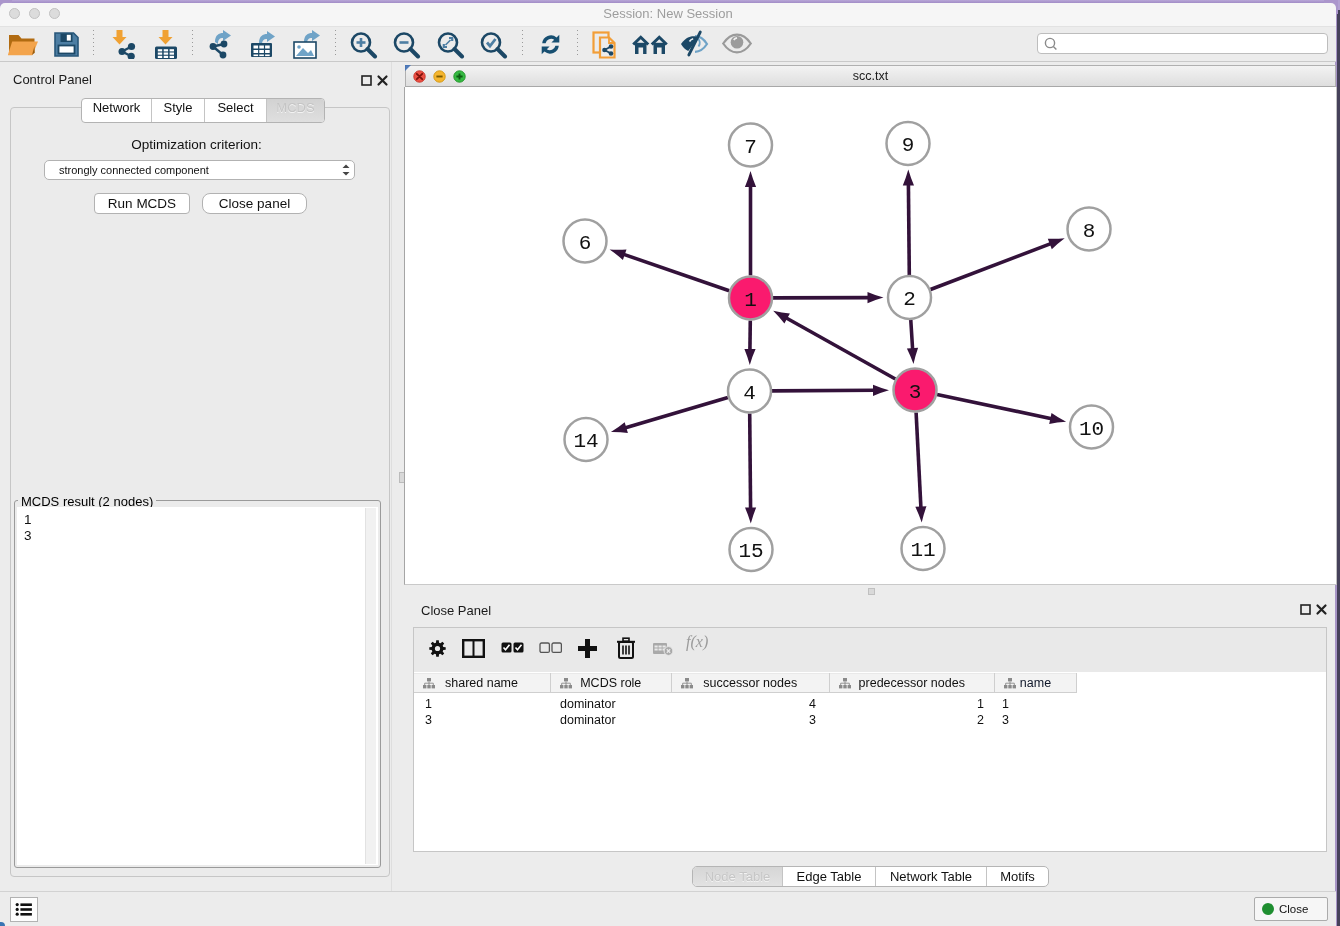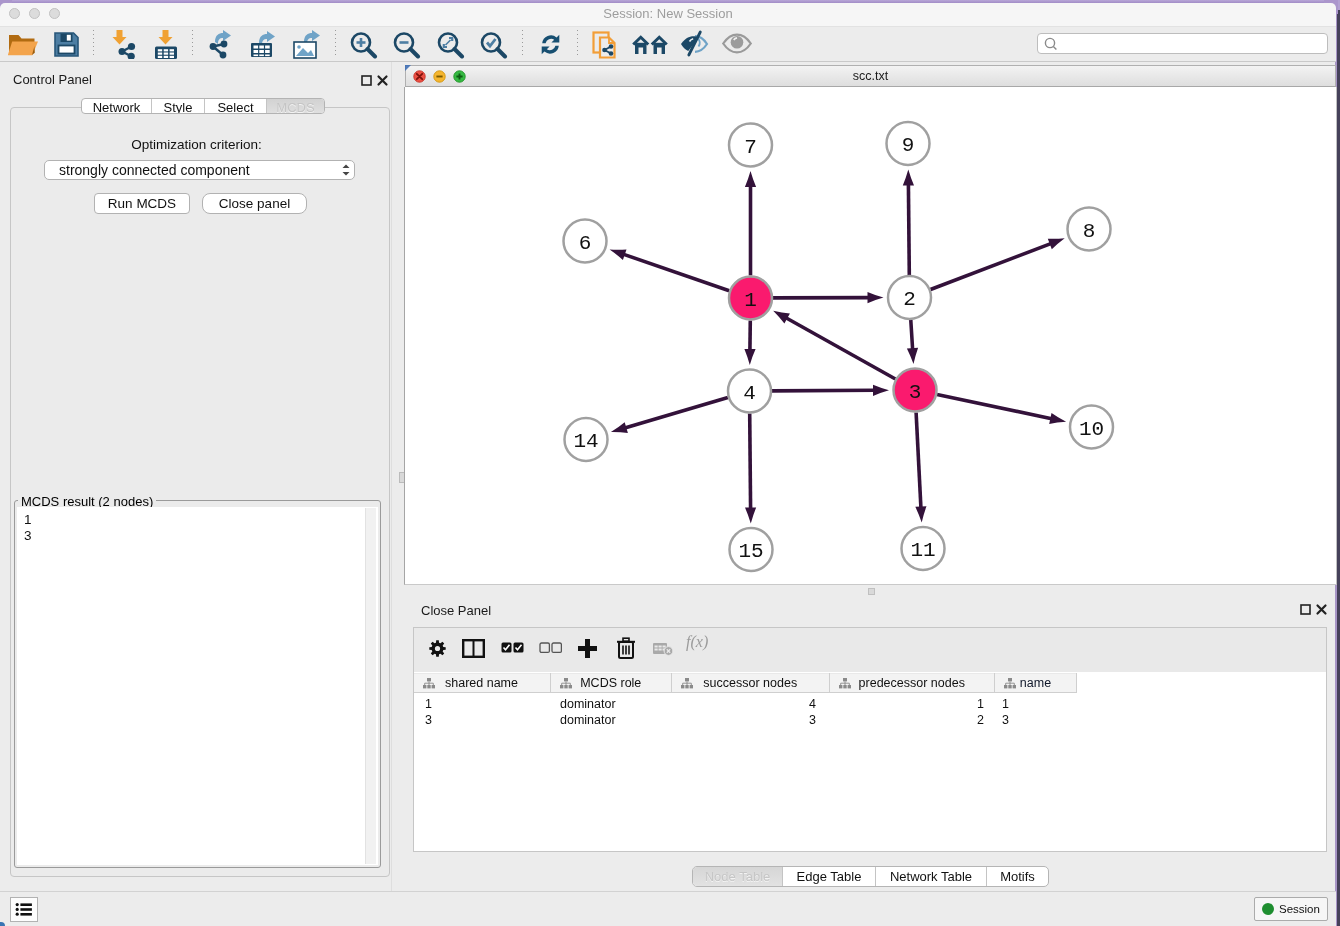--- a/index.html
+++ b/index.html
@@ -157,30 +157,30 @@
 <div class="abs" style="left:13px;top:72px;font-size:13px;color:#1a1a1a">Control Panel</div>
 <svg class="abs" style="left:360px;top:74px" width="13" height="13" viewBox="0 0 13 13">
     <rect x="2" y="2" width="9" height="9" fill="none" stroke="#222" stroke-width="1.6"></rect>
   </svg>
 <svg class="abs" style="left:376px;top:74px" width="13" height="13" viewBox="0 0 13 13">
     <path d="M2.5 2.5 L10.5 10.5 M10.5 2.5 L2.5 10.5" stroke="#222" stroke-width="2.2" stroke-linecap="round"></path>
   </svg>
 
 <div class="abs" style="left:10px;top:107px;width:380px;height:770px;border:1px solid #c6c6c6;border-radius:4px;background:#ebebeb"></div>
 
-<div class="abs" style="left:81px;top:98px;width:244px;height:16px;border:1px solid #b3b3b3;border-radius:4px;background:#fff;overflow:hidden;display:flex">
+<div class="abs" style="left:81px;top:98px;width:244px;height:25px;border:1px solid #b3b3b3;border-radius:4px;background:#fff;overflow:hidden;display:flex">
  <div style="width:70px;border-right:1px solid #c4c4c4;text-align:center;font-size:13px;line-height:17px;color:#111">Network</div>
  <div style="width:53px;border-right:1px solid #c4c4c4;text-align:center;font-size:13px;line-height:17px;color:#111">Style</div>
  <div style="width:62px;border-right:1px solid #c4c4c4;text-align:center;font-size:13px;line-height:17px;color:#111">Select</div>
  <div style="flex:1;text-align:center;font-size:13px;line-height:17px;color:#c5c5c5;background:linear-gradient(#d2d2d2,#dfdfdf);text-shadow:0 1px 0 #f3f3f3">MCDS</div>
 </div>
 
 <div class="abs" style="left:8px;top:137px;width:377px;text-align:center;font-size:13.5px;color:#111">Optimization criterion:</div>
 
-<div class="abs" style="left:44px;top:160px;width:311px;height:20px;background:#fff;border:1px solid #b2b2b2;border-radius:5px;font-size:14px;line-height:19px;color:#111;padding-left:14px">strongly connected component</div>
+<div class="abs" style="left:44px;top:160px;width:311px;height:20px;background:#fff;border:1px solid #b2b2b2;border-radius:5px;font-size:11px;line-height:19px;color:#111;padding-left:14px">strongly connected component</div>
 <svg class="abs" style="left:339px;top:162px" width="14" height="16" viewBox="0 0 14 16">
     <path d="M3.5 6 L7 2.5 L10.5 6 Z" fill="#444"></path>
     <path d="M3.5 10 L7 13.5 L10.5 10 Z" fill="#444"></path>
   </svg>
 
 <div class="abs" style="left:94px;top:193px;width:96px;height:21px;background:#fff;border:1px solid #b2b2b2;border-radius:4px;text-align:center;font-size:13.5px;line-height:19px;color:#111">Run MCDS</div>
 <div class="abs" style="left:202px;top:193px;width:105px;height:21px;background:#fff;border:1px solid #b2b2b2;border-radius:8px;text-align:center;font-size:13.5px;line-height:19px;color:#111">Close panel</div>
 
 <div class="abs" style="left:14px;top:500px;width:367px;height:368px;border:1px solid #9a9a9a;border-radius:3px"></div>
 <div class="abs" style="left:18px;top:494px;font-size:13px;color:#000000;background:#ebebeb;padding:0 3px">MCDS result (2 nodes)</div>
@@ -393,14 +393,14 @@
 <svg class="abs" style="left:15px;top:902px" width="18" height="15" viewBox="0 0 18 15">
     <circle cx="2.2" cy="2.6" r="1.6" fill="#111"></circle>
     <circle cx="2.2" cy="7.4" r="1.6" fill="#111"></circle>
     <circle cx="2.2" cy="12.2" r="1.6" fill="#111"></circle>
     <rect x="5.4" y="1.4" width="11.5" height="2.6" fill="#111"></rect>
     <rect x="5.4" y="6.2" width="11.5" height="2.6" fill="#111"></rect>
     <rect x="5.4" y="11" width="11.5" height="2.6" fill="#111"></rect>
   </svg>
 <div class="abs" style="left:1254px;top:897px;width:74px;height:24px;background:#f6f6f6;border:1px solid #ababab;border-radius:2px"></div>
 <div class="abs" style="left:1262px;top:903px;width:12px;height:12px;border-radius:50%;background:#1e8e30"></div>
-<div class="abs" style="left:1279px;top:903px;font-size:11.5px;color:#111">Session</div>
+<div class="abs" style="left:1279px;top:903px;font-size:11.5px;color:#111">Close</div>
 <div class="abs" style="left:-3px;top:922px;width:8px;height:8px;border-radius:50%;background:#3874b3"></div>
 
 </body></html>

